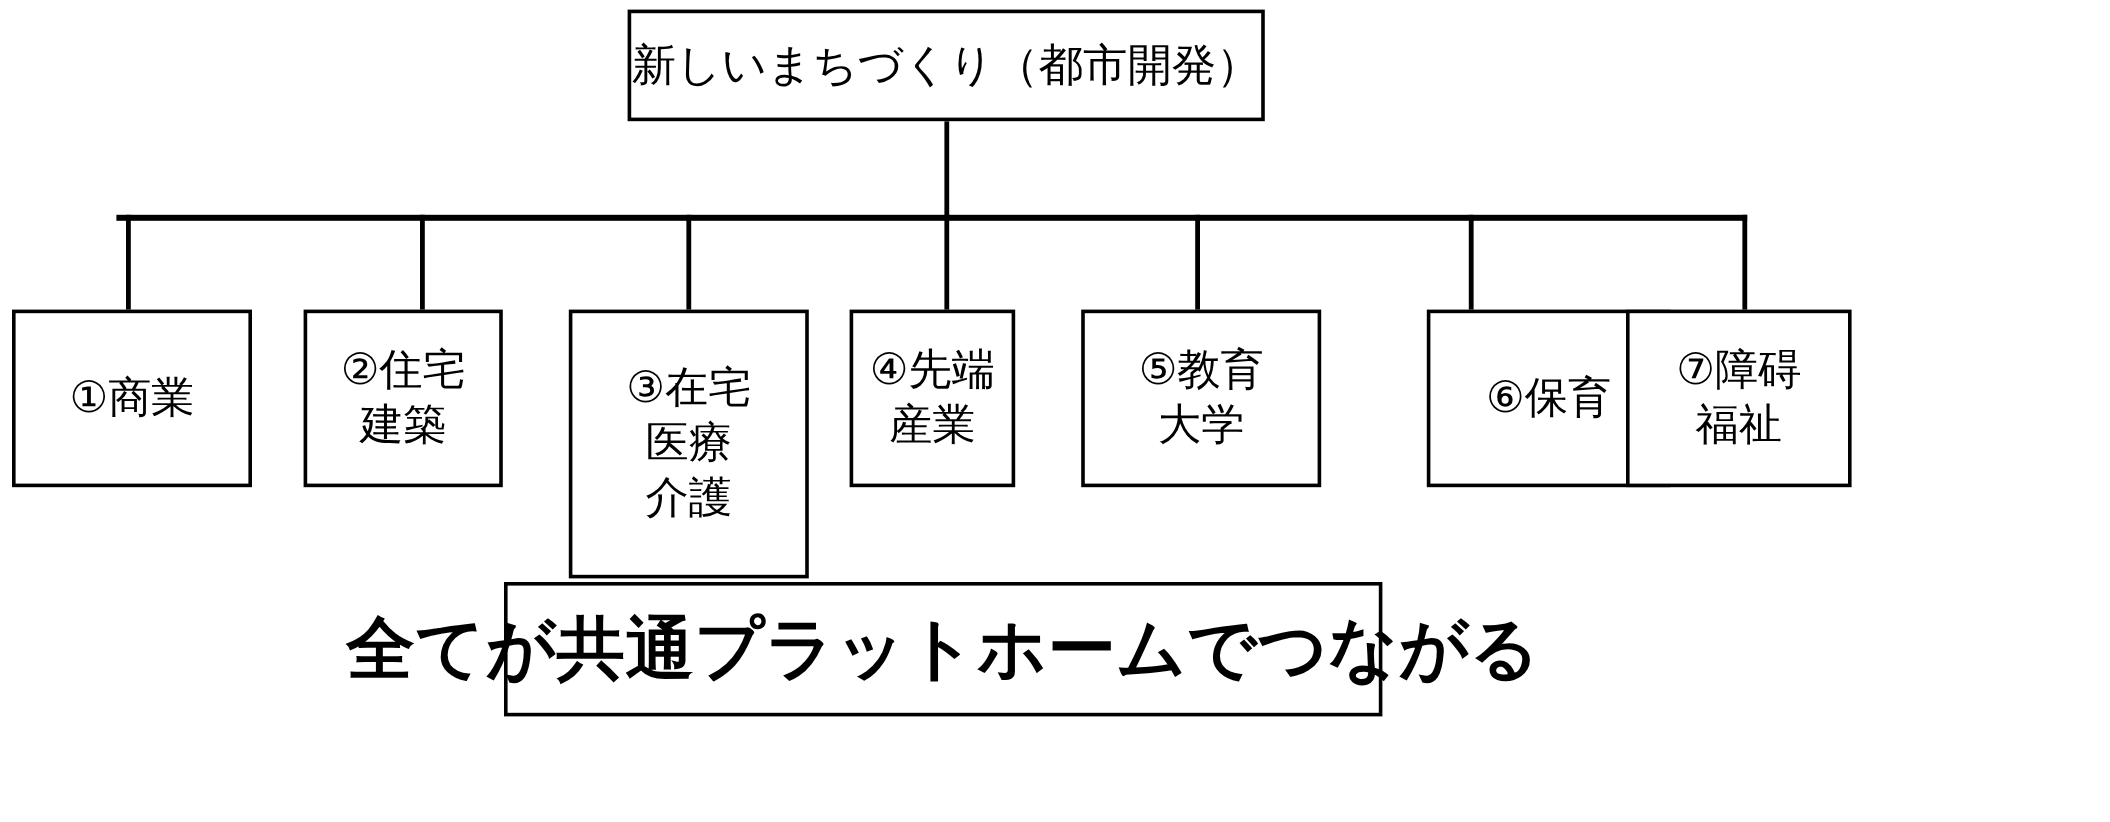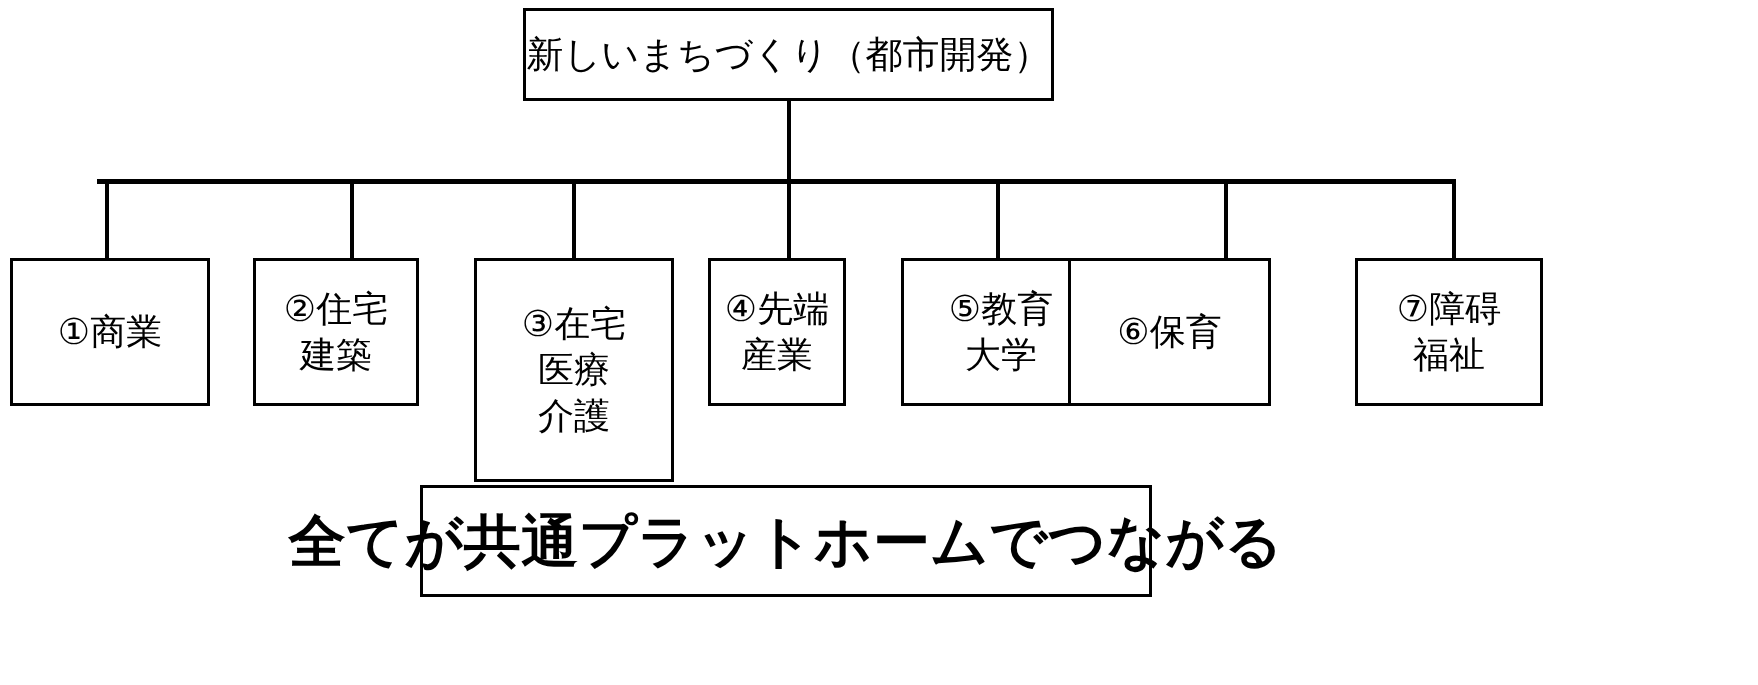--- a/index.html
+++ b/index.html
@@ -52,21 +52,21 @@
   }
   .leaf {
     top: 258px;
     height: 148px;
   }
   #leaf-0 { left: 10px;   width: 200px; }
   #leaf-1 { left: 253px;  width: 166px; }
   #leaf-2 { left: 474px;  width: 200px; height: 224px; }
   #leaf-3 { left: 708px;  width: 138px; }
   #leaf-4 { left: 901px;  width: 200px; }
-  #leaf-5 { left: 1068px; width: 203px; }
+  #leaf-5 { left: 1189px; width: 203px; }
   #leaf-6 { left: 1355px; width: 188px; }
 
   
   #banner-node {
     left: 420px;
     top: 485px;
     width: 732px;
     height: 112px;
   }
   #banner-node .node-line {

